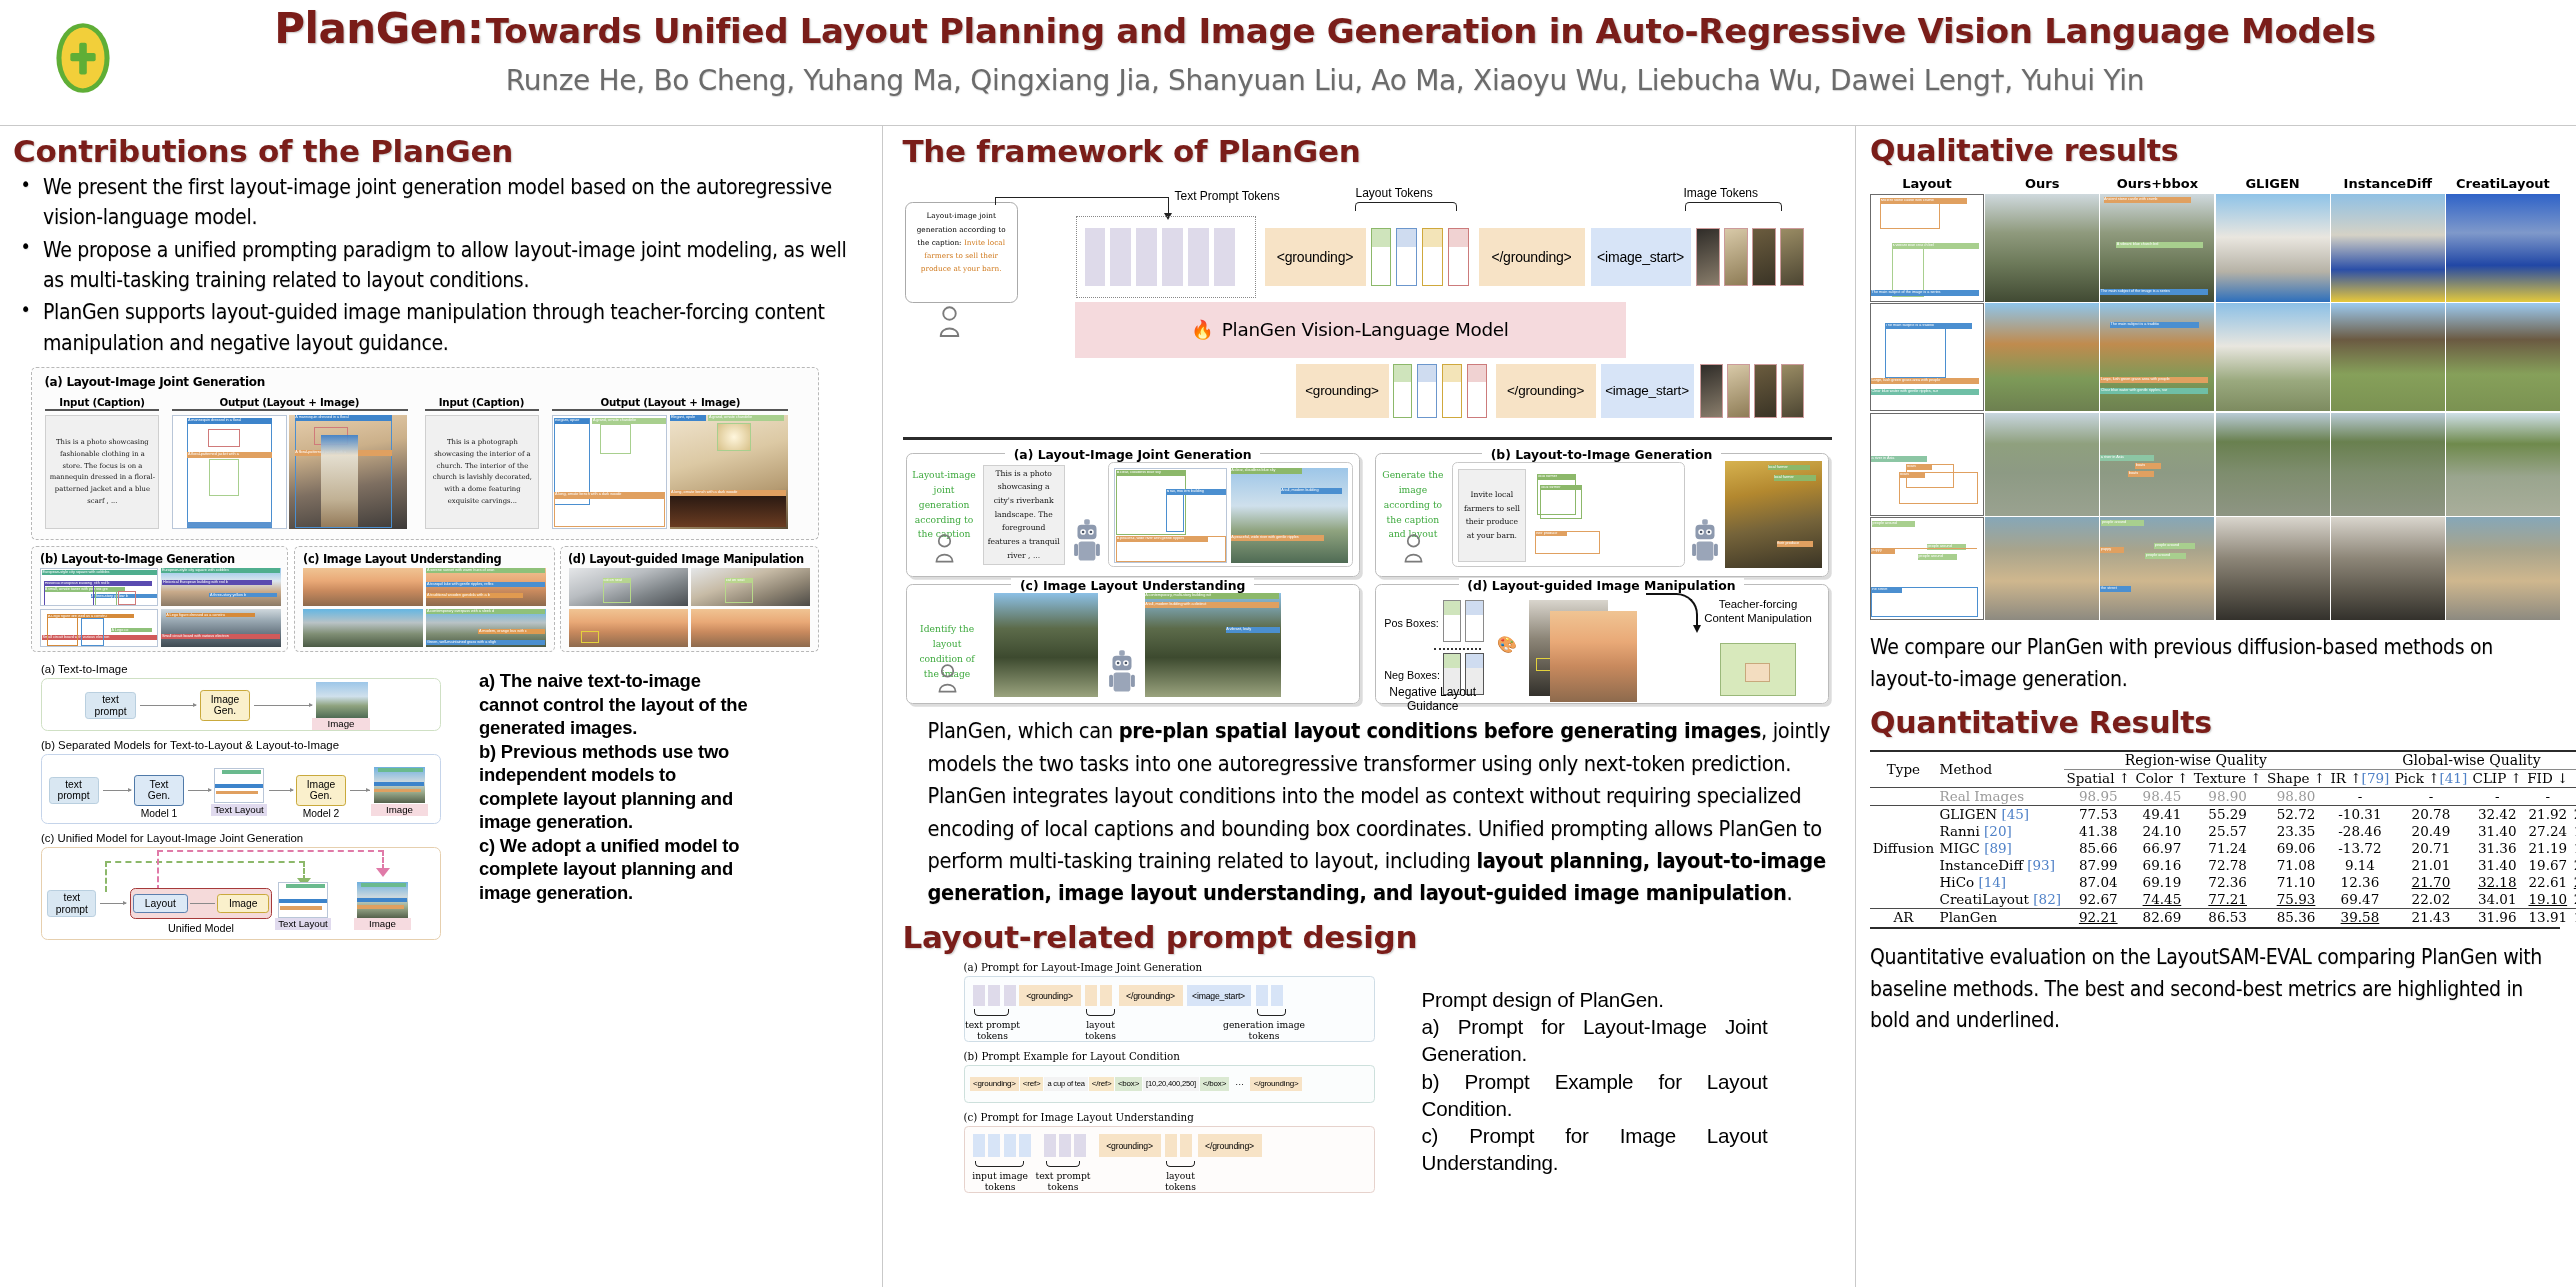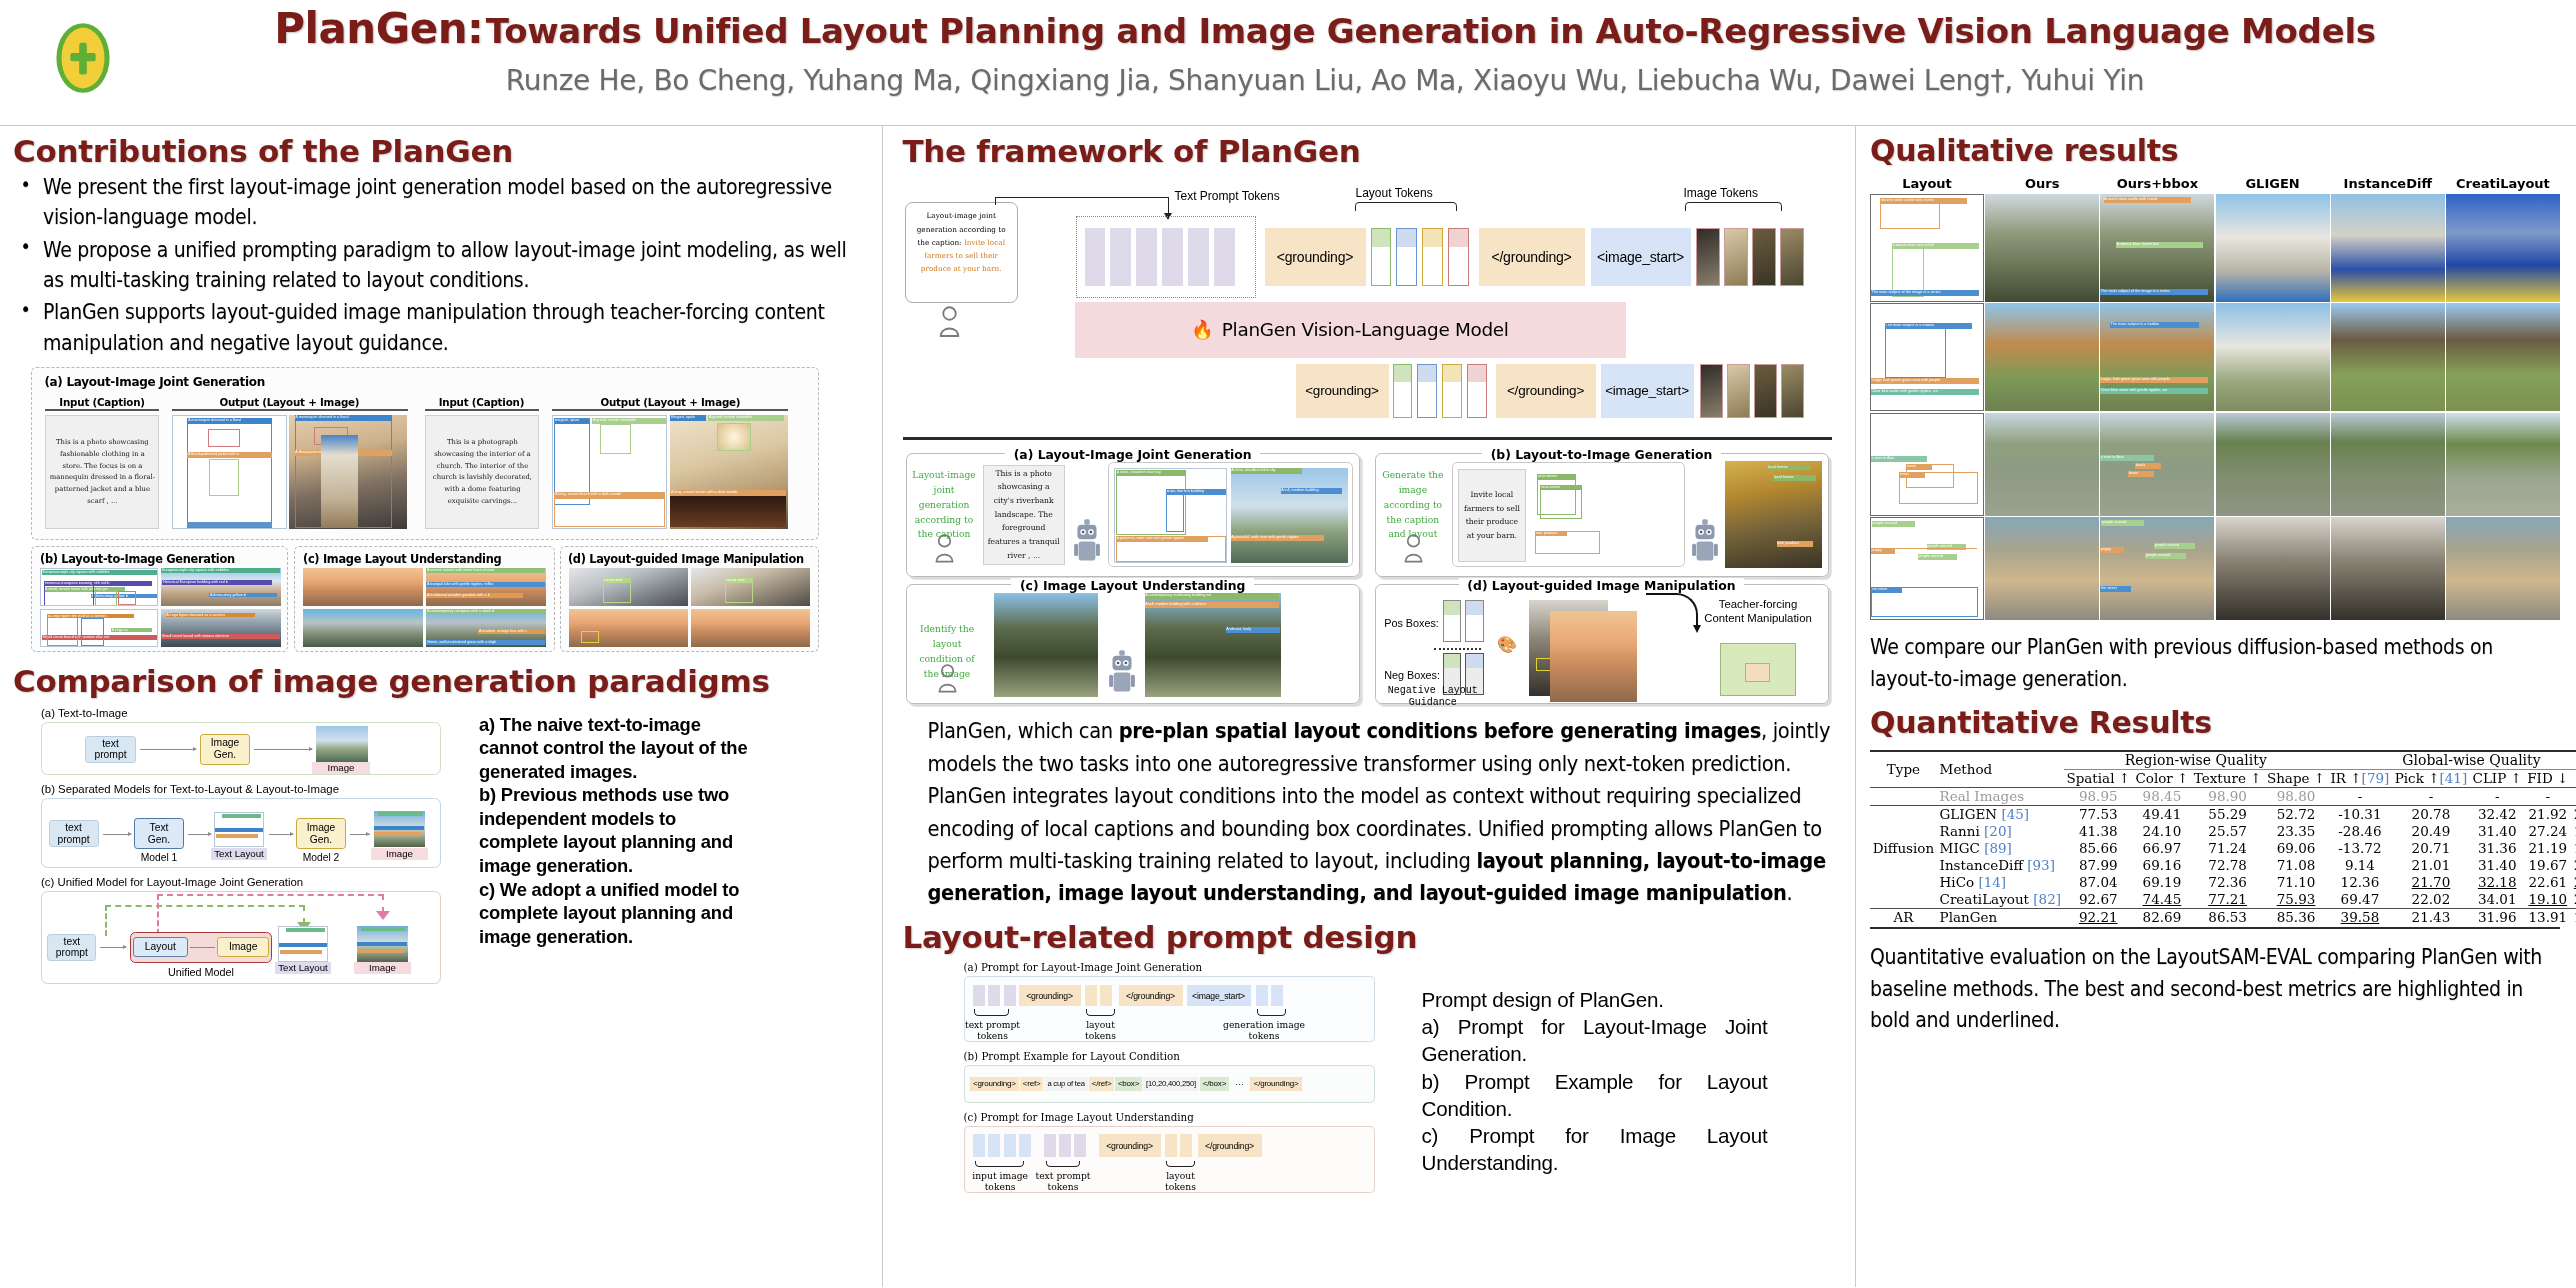--- a/index.html
+++ b/index.html
@@ -322,21 +322,20 @@
         <div style="position:absolute;left:34px;top:9.7px;width:28px;height:25px;border:1.1px solid #b7d98a;"></div>
         <div class="lb-tag" style="left:34px;top:9.7px;width:28px;height:5.4px;background:rgba(183,217,138,.85);color:#fff;">cat on seat</div>
       </div>
       <div class="imgcell ph-sunset" style="position:absolute;left:7.6px;top:62px;width:119px;height:38px;">
         <div style="position:absolute;left:12px;top:21.6px;width:18.4px;height:12px;border:1.1px solid #e3d23c;"></div>
       </div>
       <div class="imgcell ph-sunset" style="position:absolute;left:130px;top:62px;width:119px;height:38px;"></div>
     </div>
   </div>
 
-  <h2 class="sec sec-l" style="margin-top:12px;">Comparison of image generation paradigms</h2>
 
   <div style="position:relative;width:844px;height:292px;margin-top:8.7px;">
 
     <div style="position:absolute;left:28px;top:0;width:417px;height:287px;">
 
       <div style="position:absolute;left:0;top:0;font-family:'Liberation Sans',sans-serif;font-size:11.4px;">(a) Text-to-Image</div>
       <div class="panel-round" style="position:absolute;left:0;top:15px;width:400px;height:53px;border:1.1px solid #cfe0c4;">
         <div class="dbox dbox-text" style="left:43px;top:13px;width:51px;height:27px;white-space:pre-line;">text
 prompt</div>
         <div class="arrow-h" style="left:98px;top:26px;width:56px;"></div>
@@ -656,21 +655,21 @@
         <div style="position:absolute;left:58px;top:63px;width:47px;border-top:2.7px dotted #333;"></div>
         <div style="position:absolute;left:8.7px;top:84px;font-family:'Liberation Sans',sans-serif;font-size:10.8px;">Neg Boxes:</div>
         <div style="position:absolute;left:67px;top:68px;display:flex;gap:4.3px;">
           <div style="width:18.4px;height:42px;border:1.1px solid #555;background:#ececec;">
                 <div style="height:14px;background:#cfe4bc;"></div>
               </div>
           <div style="width:18.4px;height:42px;border:1.1px solid #555;background:#ececec;">
                 <div style="height:14px;background:#cfdcf0;"></div>
               </div>
         </div>
-        <div style="position:absolute;left:8.7px;top:100px;width:97px;text-align:center;font-family:Liberation Mono, monospace;font-size:10px;line-height:1.2;">Negative Layout Guidance</div>
+        <div style="position:absolute;left:8.7px;top:100px;width:97px;text-align:center;font-family:Liberation Sans, sans-serif;font-size:12px;line-height:1.2;">Negative Layout Guidance</div>
         <div style="position:absolute;left:122px;top:50px;font-size:16px;">🎨</div>
         <div class="imgcell ph-mono" style="position:absolute;left:153px;top:15px;width:79px;height:96px;">
           <div style="position:absolute;left:7.6px;top:58px;width:17.3px;height:13px;border:1.1px solid #e3d23c;"></div>
         </div>
         <div class="imgcell ph-sunset" style="position:absolute;left:174px;top:26px;width:87px;height:91px;"></div>
         <div style="position:absolute;left:327px;top:12px;width:111px;text-align:center;font-family:'Liberation Sans',sans-serif;font-size:11.4px;line-height:1.24;">Teacher-forcing Content Manipulation</div>
         <div style="position:absolute;left:270px;top:8.7px;width:52px;height:32px;border-top:2.2px solid #111;border-right:2.2px solid #111;border-radius:0 21.6px 0 0;"></div>
         <div style="position:absolute;left:317px;top:40px;border-left:4.9px solid transparent;border-right:4.9px solid transparent;border-top:8.7px solid #111;"></div>
         <div style="position:absolute;left:344px;top:58px;width:76px;height:53px;background:#d8e9bc;border:1.1px solid #9ab87a;">
           <div style="position:absolute;left:24px;top:19.5px;width:25px;height:18.4px;background:#f3ddc0;border:1.1px solid #c8a87c;"></div>

